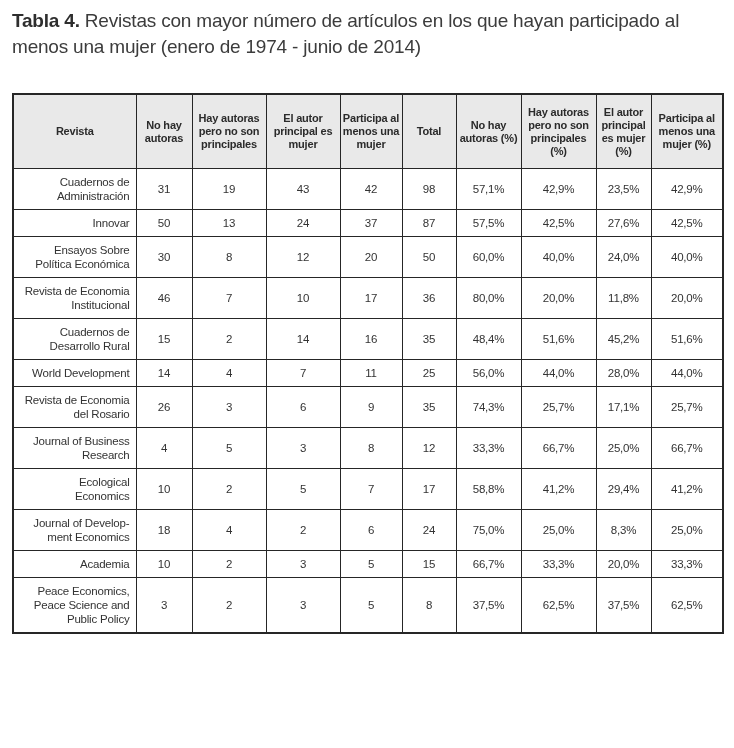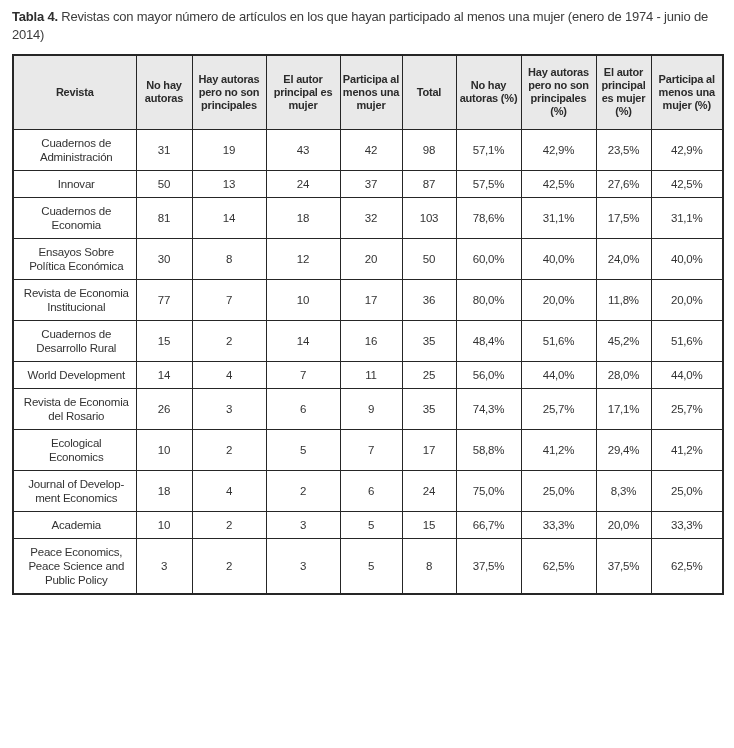--- a/index.html
+++ b/index.html
@@ -11,22 +11,22 @@
   .page {
     width: 734px;
     height: 748px;
     box-sizing: border-box;
     padding: 8px 12px;
     background: #ffffff;
     overflow: hidden;
   }
   .caption {
     width: 710px;
-    margin: 0 0 11px 0;
-    font-size: 13px;
+    margin: 0 0 34px 0;
+    font-size: 19px;
     line-height: 1.35;
     color: #3c3c3c;
     letter-spacing: -0.2px;
   }
   .caption strong { color: #2e2e2e; }
   table.tbl {
     border-collapse: collapse;
     table-layout: fixed;
     width: 710px;
     border: 2px solid #262626;
@@ -50,21 +50,21 @@
   .tbl td {
     font-size: 11.5px;
     line-height: 14px;
     padding: 6px 3px;
     text-align: center;
     vertical-align: middle;
     color: #333333;
     letter-spacing: -0.2px;
   }
   .tbl td.name {
-    text-align: center;
+    text-align: right;
     padding-left: 9px;
     padding-right: 6px;
   }
 </style>
 </head>
 <body>
 
 <div class="page">
 
   <p class="caption"><strong>Tabla 4.</strong><span> Revistas con mayor número de artículos en los que hayan participado al menos una mujer (enero de 1974 - junio de 2014)</span></p>
@@ -115,46 +115,34 @@
           <td>13</td>
           <td>24</td>
           <td>37</td>
           <td>87</td>
           <td>57,5%</td>
           <td>42,5%</td>
           <td>27,6%</td>
           <td>42,5%</td>
         </tr>
         <tr>
-          <td class="name">Cuadernos de Economia</td>
-          <td>81</td>
-          <td>14</td>
-          <td>18</td>
-          <td>32</td>
-          <td>103</td>
-          <td>78,6%</td>
-          <td>31,1%</td>
-          <td>17,5%</td>
-          <td>31,1%</td>
-        </tr>
-        <tr>
           <td class="name">Ensayos Sobre Política Económica</td>
           <td>30</td>
           <td>8</td>
           <td>12</td>
           <td>20</td>
           <td>50</td>
           <td>60,0%</td>
           <td>40,0%</td>
           <td>24,0%</td>
           <td>40,0%</td>
         </tr>
         <tr>
           <td class="name">Revista de Economia Institucional</td>
-          <td>77</td>
+          <td>46</td>
           <td>7</td>
           <td>10</td>
           <td>17</td>
           <td>36</td>
           <td>80,0%</td>
           <td>20,0%</td>
           <td>11,8%</td>
           <td>20,0%</td>
         </tr>
         <tr>
@@ -187,20 +175,32 @@
           <td>3</td>
           <td>6</td>
           <td>9</td>
           <td>35</td>
           <td>74,3%</td>
           <td>25,7%</td>
           <td>17,1%</td>
           <td>25,7%</td>
         </tr>
         <tr>
+          <td class="name">Journal of Business Research</td>
+          <td>4</td>
+          <td>5</td>
+          <td>3</td>
+          <td>8</td>
+          <td>12</td>
+          <td>33,3%</td>
+          <td>66,7%</td>
+          <td>25,0%</td>
+          <td>66,7%</td>
+        </tr>
+        <tr>
           <td class="name">Ecological Economics</td>
           <td>10</td>
           <td>2</td>
           <td>5</td>
           <td>7</td>
           <td>17</td>
           <td>58,8%</td>
           <td>41,2%</td>
           <td>29,4%</td>
           <td>41,2%</td>

